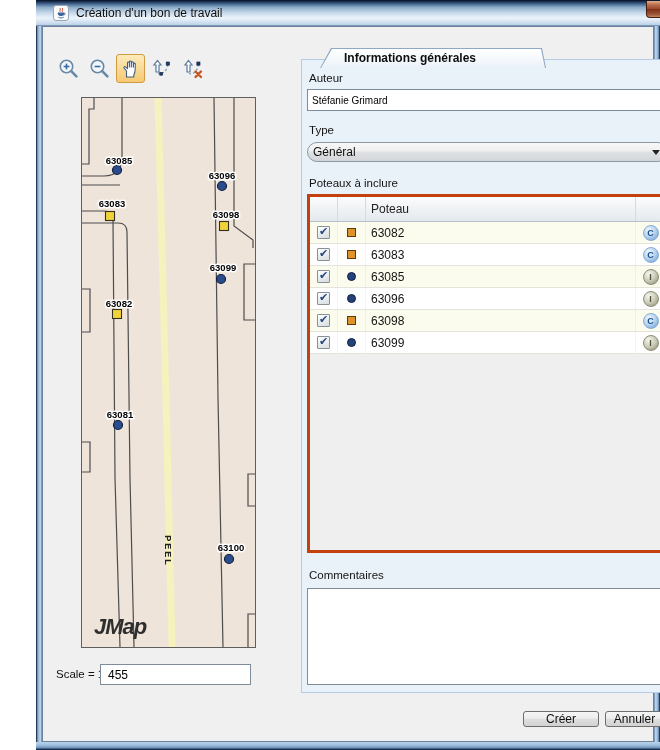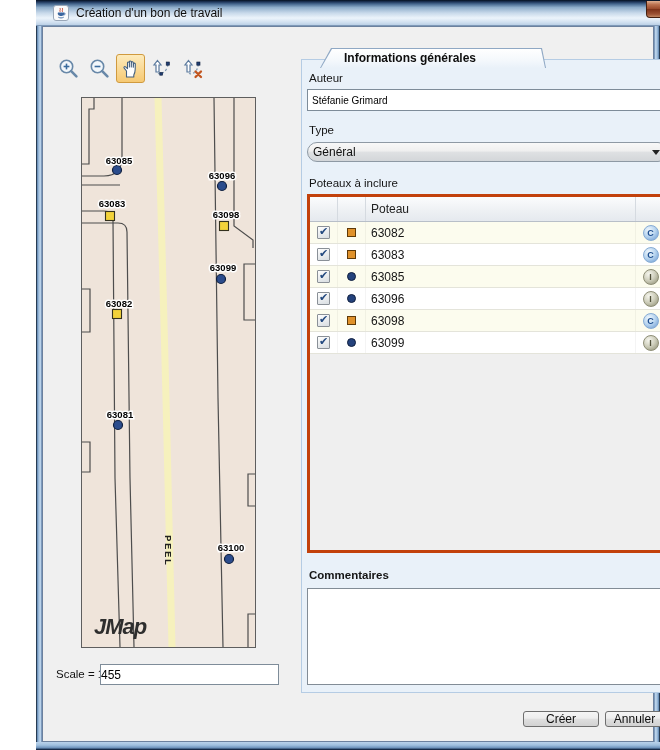--- a/index.html
+++ b/index.html
@@ -26,21 +26,21 @@
     color:#E4DED6; font-weight:bold; font-size:14px; line-height:1;
     text-shadow:0 -1px 0 #3A1508, 0 1px 1px rgba(0,0,0,.4); cursor:pointer; }
 
   .toolbar { position:absolute; left:18px; top:54px; display:flex; gap:2px; }
   .tool-btn { width:29px; height:29px; display:flex; align-items:center; justify-content:center; border:1px solid transparent; border-radius:3px; }
   .tool-btn.active { background:linear-gradient(180deg,#FDEBBC,#F6C973); border:1px solid #D09A3E; }
 
   .map { position:absolute; left:45px; top:97px; width:175px; height:551px; background:#EFE4DA; border:1px solid #5E5E5E; }
 
   .scale-label { position:absolute; left:20px; top:668px; font-size:11.5px; color:#111; }
-  .scale-input { position:absolute; left:64px; top:664px; width:179px; height:21px; border:1px solid #7E8C99; background:#fff; font-size:12px; padding:1px 0; font-family:"Liberation Sans",sans-serif; }
+  .scale-input { position:absolute; left:64px; top:664px; width:151px; height:21px; border:1px solid #7E8C99; background:#fff; font-size:12px; padding:1px 7px; font-family:"Liberation Sans",sans-serif; }
 
   .tab { position:absolute; left:284px; top:48px; width:226px; height:20px; z-index:3; }
   .tab .t-outer { position:absolute; inset:0; background:#8FA8C4; clip-path:polygon(11px 0, calc(100% - 4px) 0, 100% 100%, 0 100%); border-radius:3px 3px 0 0; }
   .tab .t-inner { position:absolute; left:1px; right:1px; top:1px; bottom:0; background:linear-gradient(180deg,#FFFFFF,#F4F8FC 60%,#E9F1F9); clip-path:polygon(11px 0, calc(100% - 4px) 0, 100% 100%, 0 100%); }
   .tab .t-label { position:absolute; left:24px; top:3px; font-size:12px; font-weight:bold; color:#0E0E0E; }
 
   .panel { position:absolute; left:265px; top:59px; width:372px; height:634px; background:#E9F1F9; border:1px solid #B5CCE4; z-index:2; }
   .p-label { position:absolute; left:7px; font-size:11.5px; color:#141414; }
   .text-input { position:absolute; left:5px; width:361px; height:22px; border:1px solid #7E8C99; background:#fff; font-size:10px; padding:1px 4px; font-family:"Liberation Sans",sans-serif; }
 
@@ -291,20 +291,20 @@
         <div class="tcell center">
             <div class="sym-circle"></div>
           </div>
         <div class="tcell poteau">63099</div>
         <div class="tcell center">
             <div class="badge badge-i">I</div>
           </div>
       </div>
     </div>
 
-    <span class="p-label" style="top:509px;font-weight:bold;">Commentaires</span>
+    <span class="p-label" style="top:509px;">Commentaires</span>
     <textarea class="textarea" style=""></textarea>
   </div>
 
   <button class="btn btn-create">Créer</button>
   <button class="btn btn-cancel">Annuler</button>
 
 </div>
 
 </body></html>

